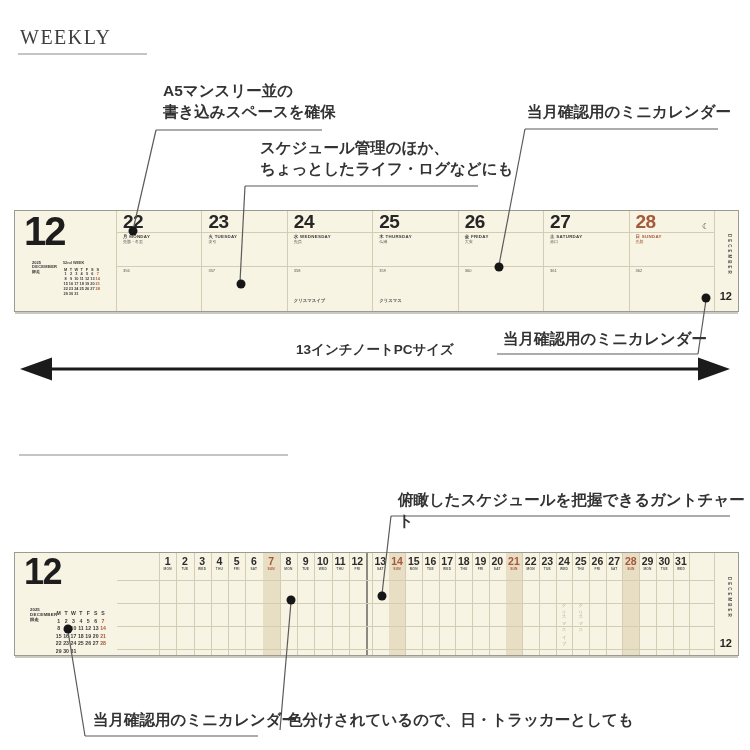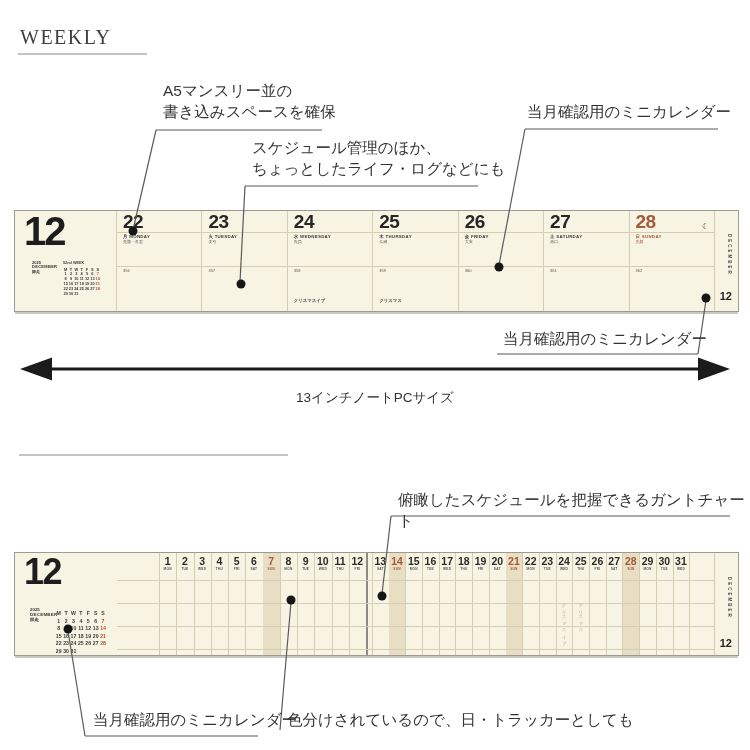--- a/index.html
+++ b/index.html
@@ -2,23 +2,23 @@
 <html style="--paper: #f8f4e3; --band: #e7dec4; --sunred: #a5583a; --border: #9b9b94; --grid: #d5cdb3; --ink: #1d1d1d;"><head>
 <meta charset="utf-8">
 <style>
   html,body{margin:0;padding:0;background:#fff;}
   .canvas{position:relative;width:750px;height:750px;background:#ffffff;overflow:hidden;
           font-family:"Liberation Sans",sans-serif;color:#333;}
   
   .sec-title{position:absolute;font-family:"Liberation Serif",serif;font-size:20px;
              letter-spacing:1.5px;color:#3f3f3f;font-weight:400;}
   
-  .ann{position:absolute;font-size:15.5px;line-height:21px;font-weight:400;color:#333;
+  .ann{position:absolute;font-size:15.5px;line-height:21px;font-weight:700;color:#333;
        white-space:pre-line;z-index:6;}
-  .ann-small{font-size:13.5px;margin-top:48px;}
+  .ann-small{font-size:13.5px;}
   
   .strip{position:absolute;background:var(--paper);border:1px solid var(--border);
          box-shadow:0 3px 0 -1px #c9c8c1;z-index:2;}
   .big12{position:absolute;font-weight:700;color:var(--ink);line-height:1;}
   .monthinfo{position:absolute;font-weight:600;color:#333;}
   .monthinfo span{display:block;}
   .mi-upper{text-transform:uppercase;letter-spacing:.3px;}
   
   .minical{position:absolute;}
   .mc-row{display:flex;}
@@ -61,21 +61,21 @@
 </style>
 </head>
 <body>
 
 <div class="canvas">
 
   <div class="sec-title" style="left:20px;top:26px;">WEEKLY</div>
 
   <div class="ann" style="left:163px;top:80px;">A5マンスリー並の
 書き込みスペースを確保</div>
-  <div class="ann" style="left:252px;top:137px;">スケジュール管理のほか、
+  <div class="ann" style="left:260px;top:137px;">スケジュール管理のほか、
 ちょっとしたライフ・ログなどにも</div>
   <div class="ann" style="left:527px;top:101px;">当月確認用のミニカレンダー</div>
   <div class="ann" style="left:503px;top:328px;">当月確認用のミニカレンダー</div>
   <div class="ann ann-small" style="left:280px;top:339px;width:190px;text-align:center;">13インチノートPCサイズ</div>
 
   <div class="strip" style="left:14px;top:210px;width:723px;height:100px;">
     <div class="big12" style="left:9px;top:0;font-size:40px;letter-spacing:-2px;">12</div>
     <div class="monthinfo" style="left:17px;top:49.5px;font-size:4px;line-height:4.6px;">
       <span>2025</span>
       <span class="mi-upper">DECEMBER</span>

